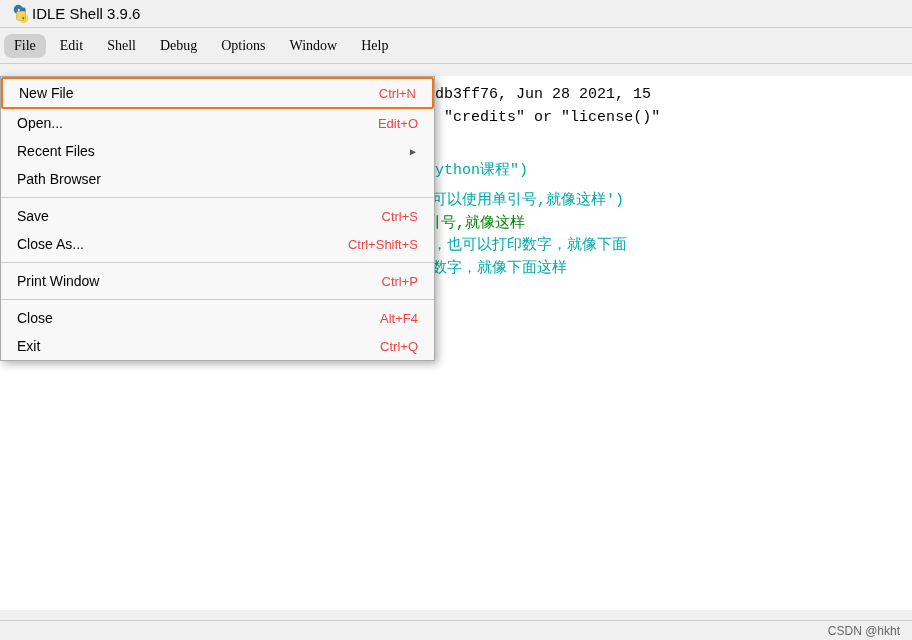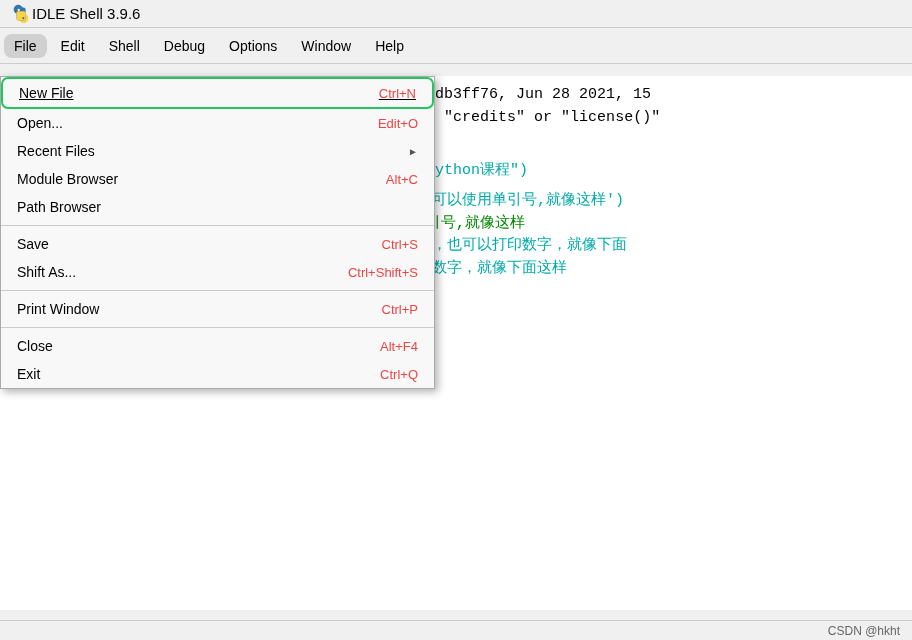--- a/index.html
+++ b/index.html
@@ -36,20 +36,21 @@
       padding: 0 4px;
       border-bottom: 1px solid #ccc;
       font-family: Arial, sans-serif;
       font-size: 14px;
       gap: 4px;
     }
     .menu-item {
       padding: 4px 10px;
       cursor: pointer;
       border-radius: 8px;
+      font-family: Liberation Serif, serif;
     }
     .menu-item.active {
       background: #d0d0d0;
     }
 
     
     .main-content {
       position: absolute;
       top: 76px;
       left: 0;
@@ -111,24 +112,23 @@
 
     .dropdown-item {
       display: flex;
       justify-content: space-between;
       align-items: center;
       padding: 6px 16px;
       cursor: pointer;
       white-space: nowrap;
     }
     .dropdown-item.new-file-item {
-      border: 2px solid #22c55e;
-      border-radius: 7px;
+      border: 2px solid #f97316;
+      border-radius: 2px;
       background: #f8f8f8;
-      text-decoration: underline;
     }
     .dropdown-separator {
       height: 1px;
       background: #ccc;
       margin: 4px 0;
     }
     .shortcut {
       color: #ef4444;
       margin-left: 40px;
       font-size: 13px;
@@ -216,39 +216,35 @@
       <span>Open...</span>
       <span class="shortcut">Edit+O</span>
     </div>
 
 
     <div class="dropdown-item">
       <span>Recent Files</span>
       <span class="submenu-arrow">►</span>
     </div>
 
-    <div class="dropdown-item">
-      <span>Module Browser</span>
-      <span class="shortcut">Alt+C</span>
-    </div>
 
     <div class="dropdown-item">
       <span>Path Browser</span>
       <span class="shortcut"></span>
     </div>
 
     <div class="dropdown-separator"></div>
 
     <div class="dropdown-item">
       <span>Save</span>
       <span class="shortcut">Ctrl+S</span>
     </div>
 
     <div class="dropdown-item">
-      <span>Shift As...</span>
+      <span>Close As...</span>
       <span class="shortcut">Ctrl+Shift+S</span>
     </div>
 
 
     <div class="dropdown-separator"></div>
 
     <div class="dropdown-item">
       <span>Print Window</span>
       <span class="shortcut">Ctrl+P</span>
     </div>

